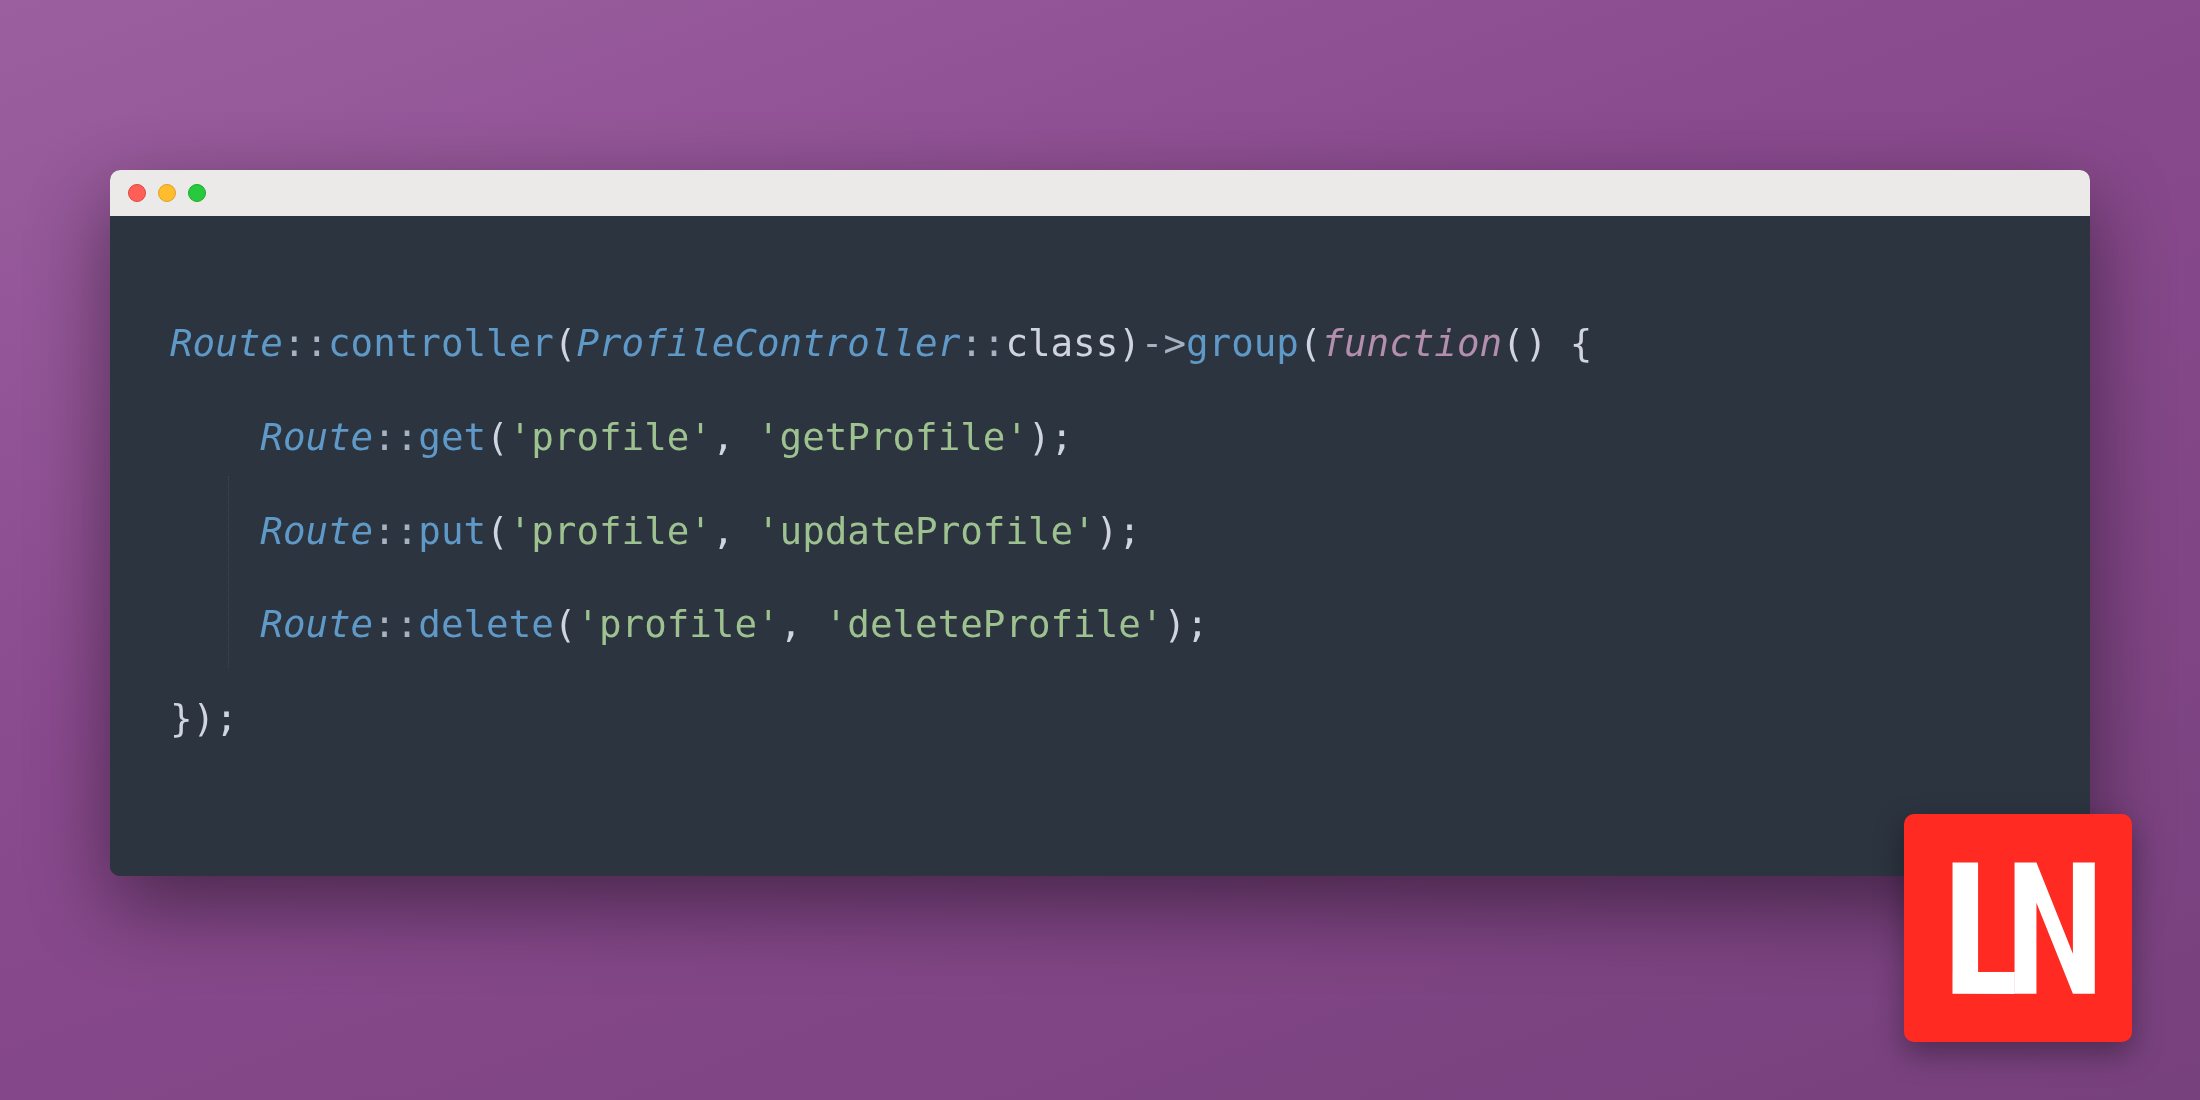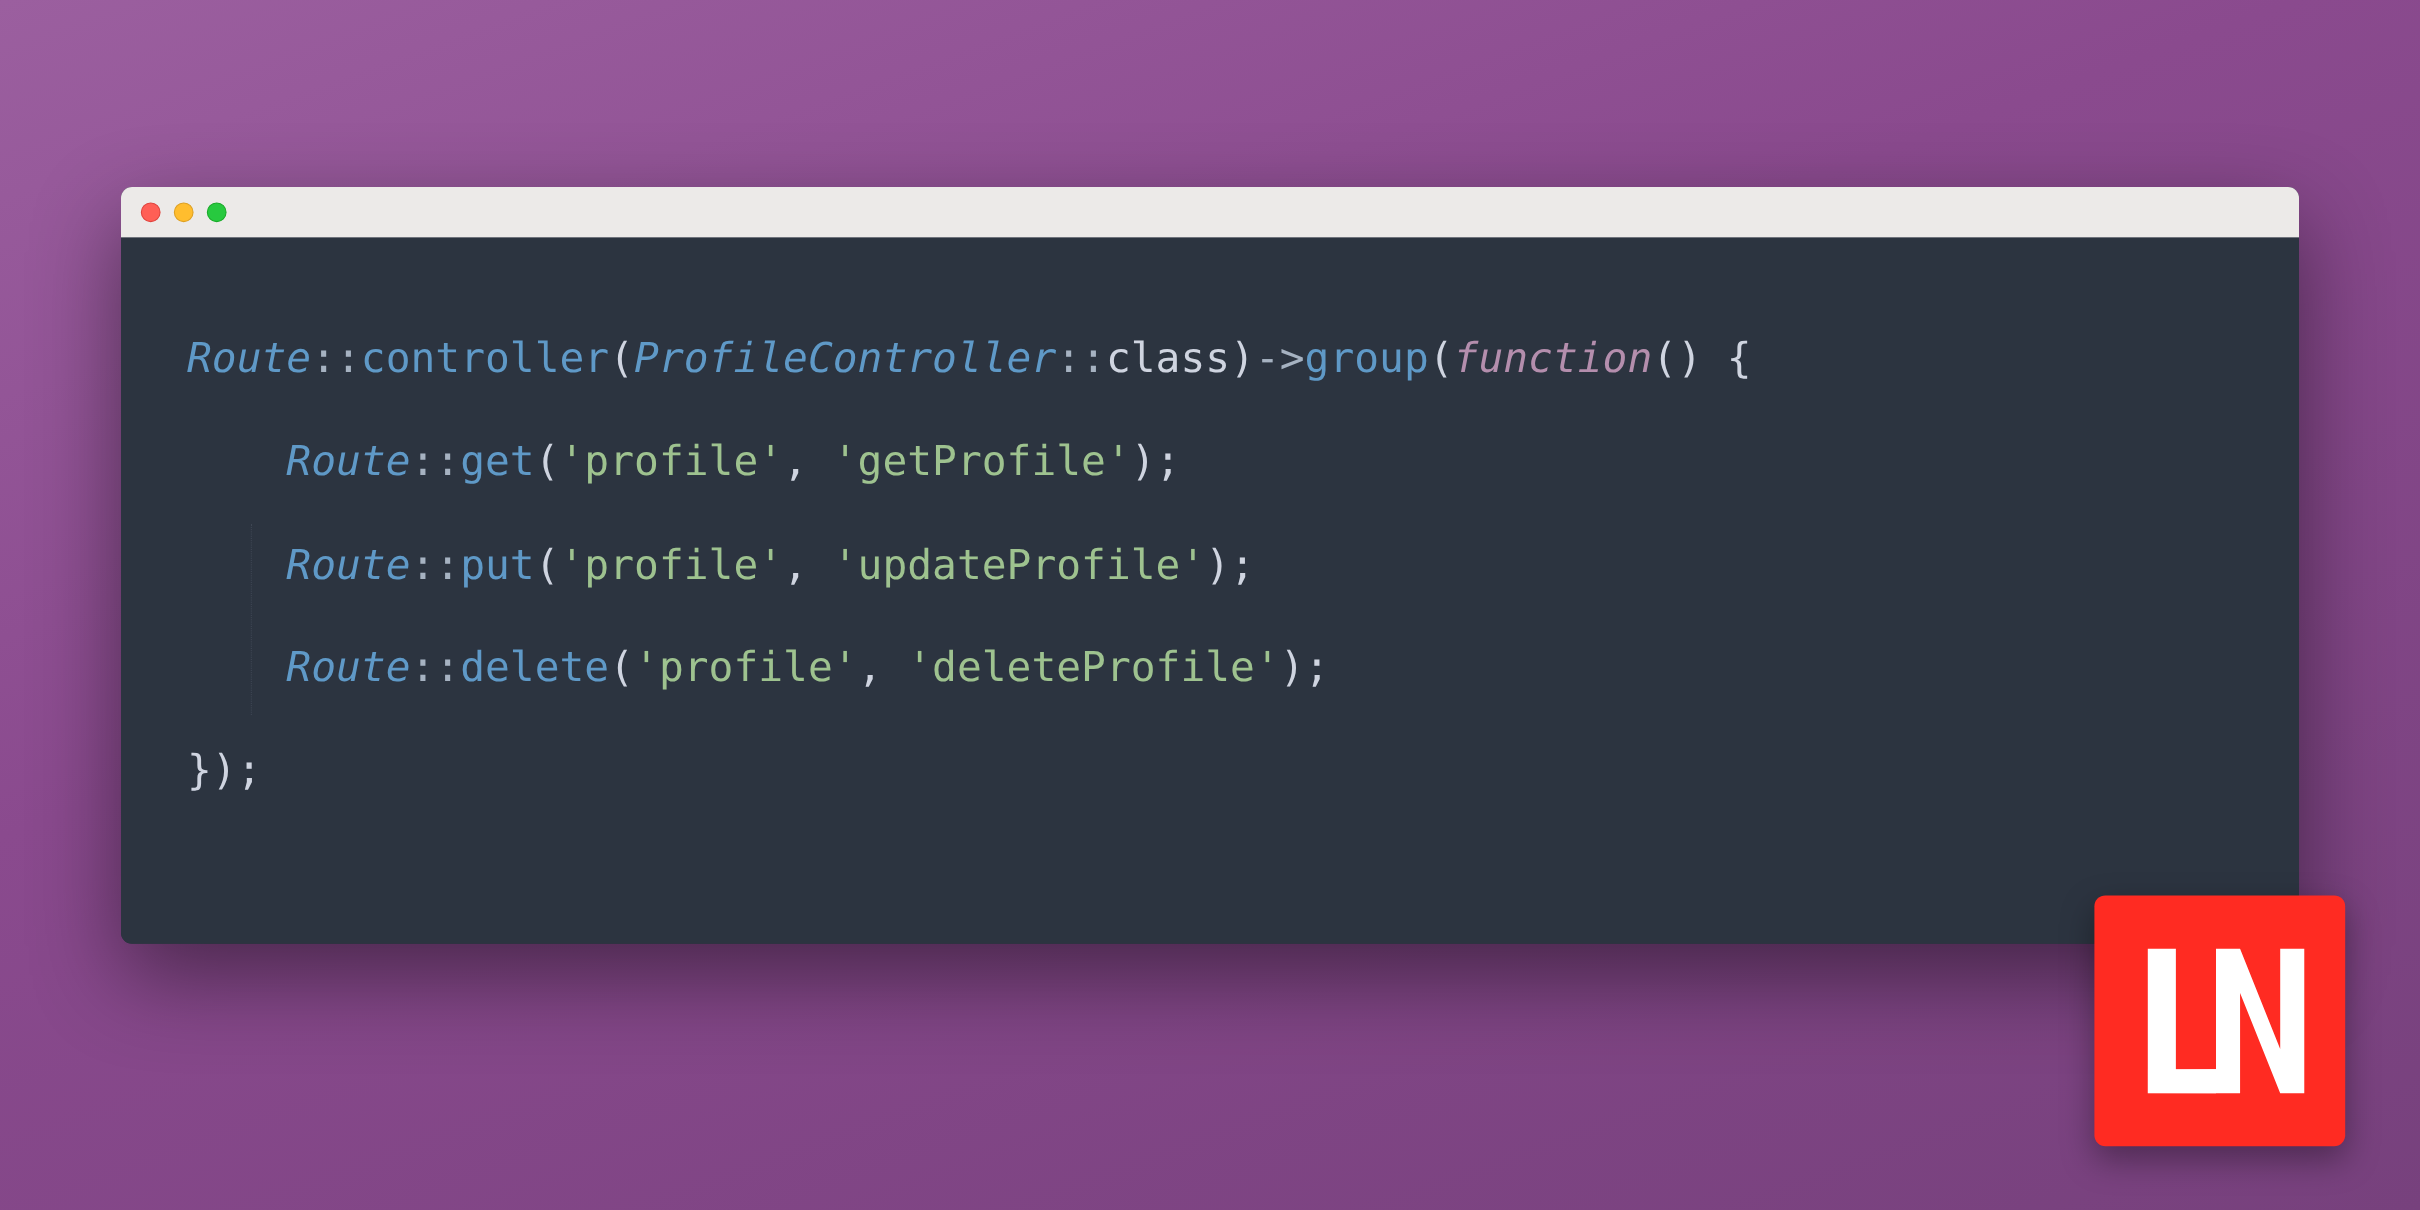--- a/index.html
+++ b/index.html
@@ -28,21 +28,21 @@
     align-items: center;
     padding: 0 18px;
   }
   .dot { width: 18px; height: 18px; border-radius: 50%; margin-right: 12px; }
   .dot.red    { background: #ff5f56; border: 1px solid #e0443e; }
   .dot.yellow { background: #ffbd2e; border: 1px solid #dea123; }
   .dot.green  { background: #27c93f; border: 1px solid #1aab29; }
 
   .code-area {
     background: #2c3440;
-    padding: 63px 60px 110px 60px;
+    padding: 81px 60px 110px 60px;
     position: relative;
   }
 
   pre.code {
     font-size: 37.5px;
     line-height: 2.5;
     color: #cfd4e0;
     font-family: ui-monospace, "SF Mono", Menlo, Consolas, monospace;
     white-space: pre;
   }

